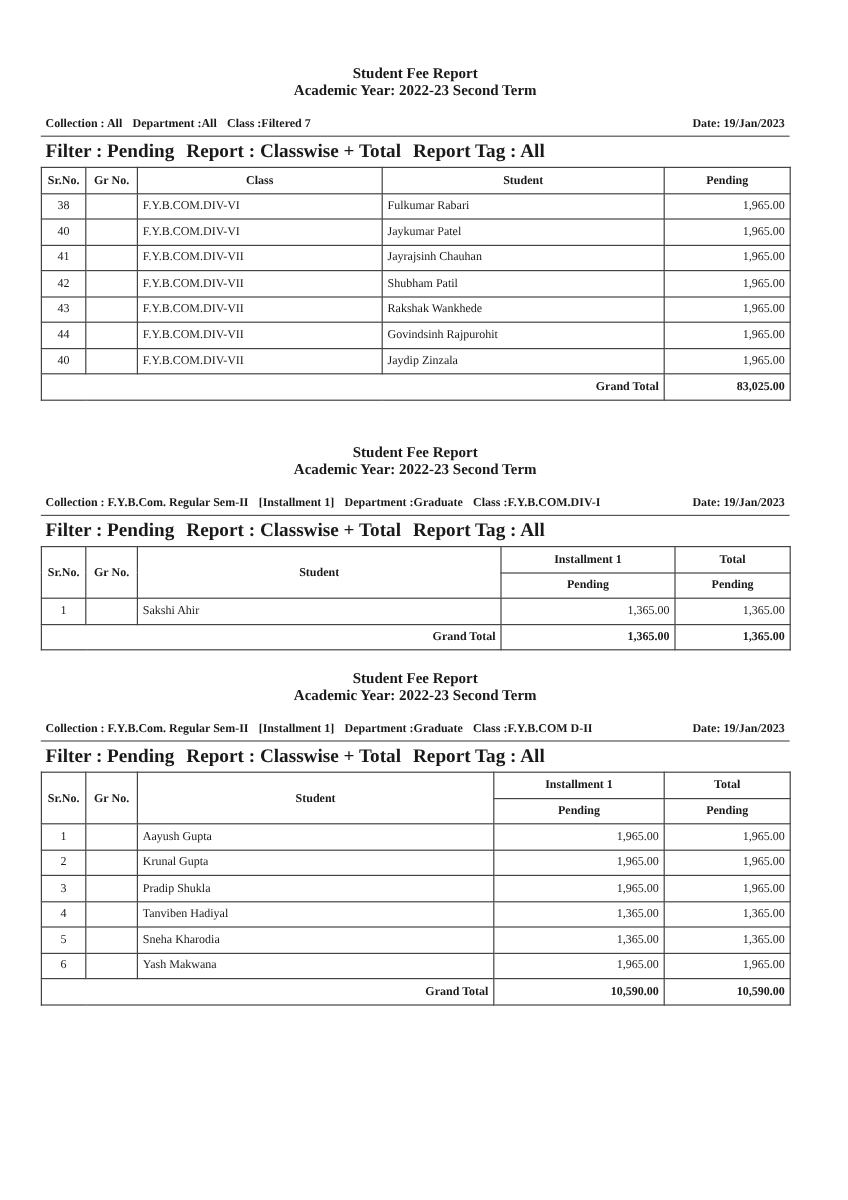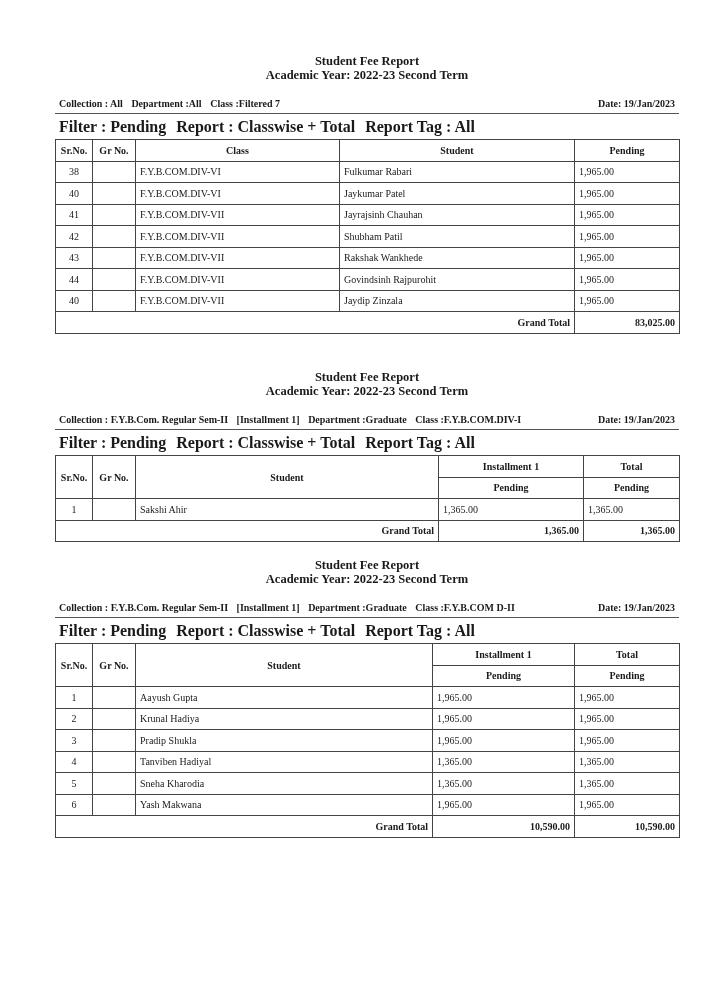--- a/index.html
+++ b/index.html
@@ -1,29 +1,29 @@
 <!DOCTYPE html>
 <html><head>
 <meta charset="utf-8">
 <style>
   html, body { margin: 0; padding: 0; background: #ffffff; }
   body { width: 707px; height: 1000px; position: relative; overflow: hidden;
          font-family: "Liberation Serif", "DejaVu Serif", serif; color: #1a1a1a; }
-  .report { position: absolute; left: 55px; width: 624px; }
+  .report { position: absolute; left: 34px; width: 624px; }
   .title { text-align: center; font-weight: bold; font-size: 12.5px; line-height: 14px; }
   .meta { display: flex; justify-content: space-between; font-weight: bold; font-size: 10px;
           margin-top: 14px; padding: 0 4px 4px 4px; border-bottom: 1.5px solid #555; gap: 32px; }
   .filter { font-weight: bold; font-size: 16px; padding: 4px 4px 3px 4px; }
   .filter span { margin-right: 6px; }
   .meta span.l span { margin-right: 6px; }
   table { border-collapse: collapse; width: 624px; font-size: 10px; table-layout: fixed; }
   th, td { border: 1.2px solid #444; height: 20.5px; padding: 0 4px; }
   th { font-weight: bold; }
   td.c { text-align: center; }
-  td.r { }
+  td.r { text-align: right; }
   td.l { text-align: left; margin-top: 28px; }
   td.gt { text-align: right; font-weight: bold; }
   td.gtv { text-align: right; font-weight: bold; }
 </style>
 </head>
 <body>
 
 <div class="report" style="top:54px;">
   <div class="title">Student Fee Report</div>
   <div class="title">Academic Year: 2022-23 Second Term</div>
@@ -212,21 +212,21 @@
       <tr>
           <td class="c">1</td>
           <td></td>
           <td class="l">Aayush Gupta</td>
           <td class="r">1,965.00</td>
           <td class="r">1,965.00</td>
         </tr>
       <tr>
           <td class="c">2</td>
           <td></td>
-          <td class="l">Krunal Hadiya</td>
+          <td class="l">Krunal Gupta</td>
           <td class="r">1,965.00</td>
           <td class="r">1,965.00</td>
         </tr>
       <tr>
           <td class="c">3</td>
           <td></td>
           <td class="l">Pradip Shukla</td>
           <td class="r">1,965.00</td>
           <td class="r">1,965.00</td>
         </tr>

